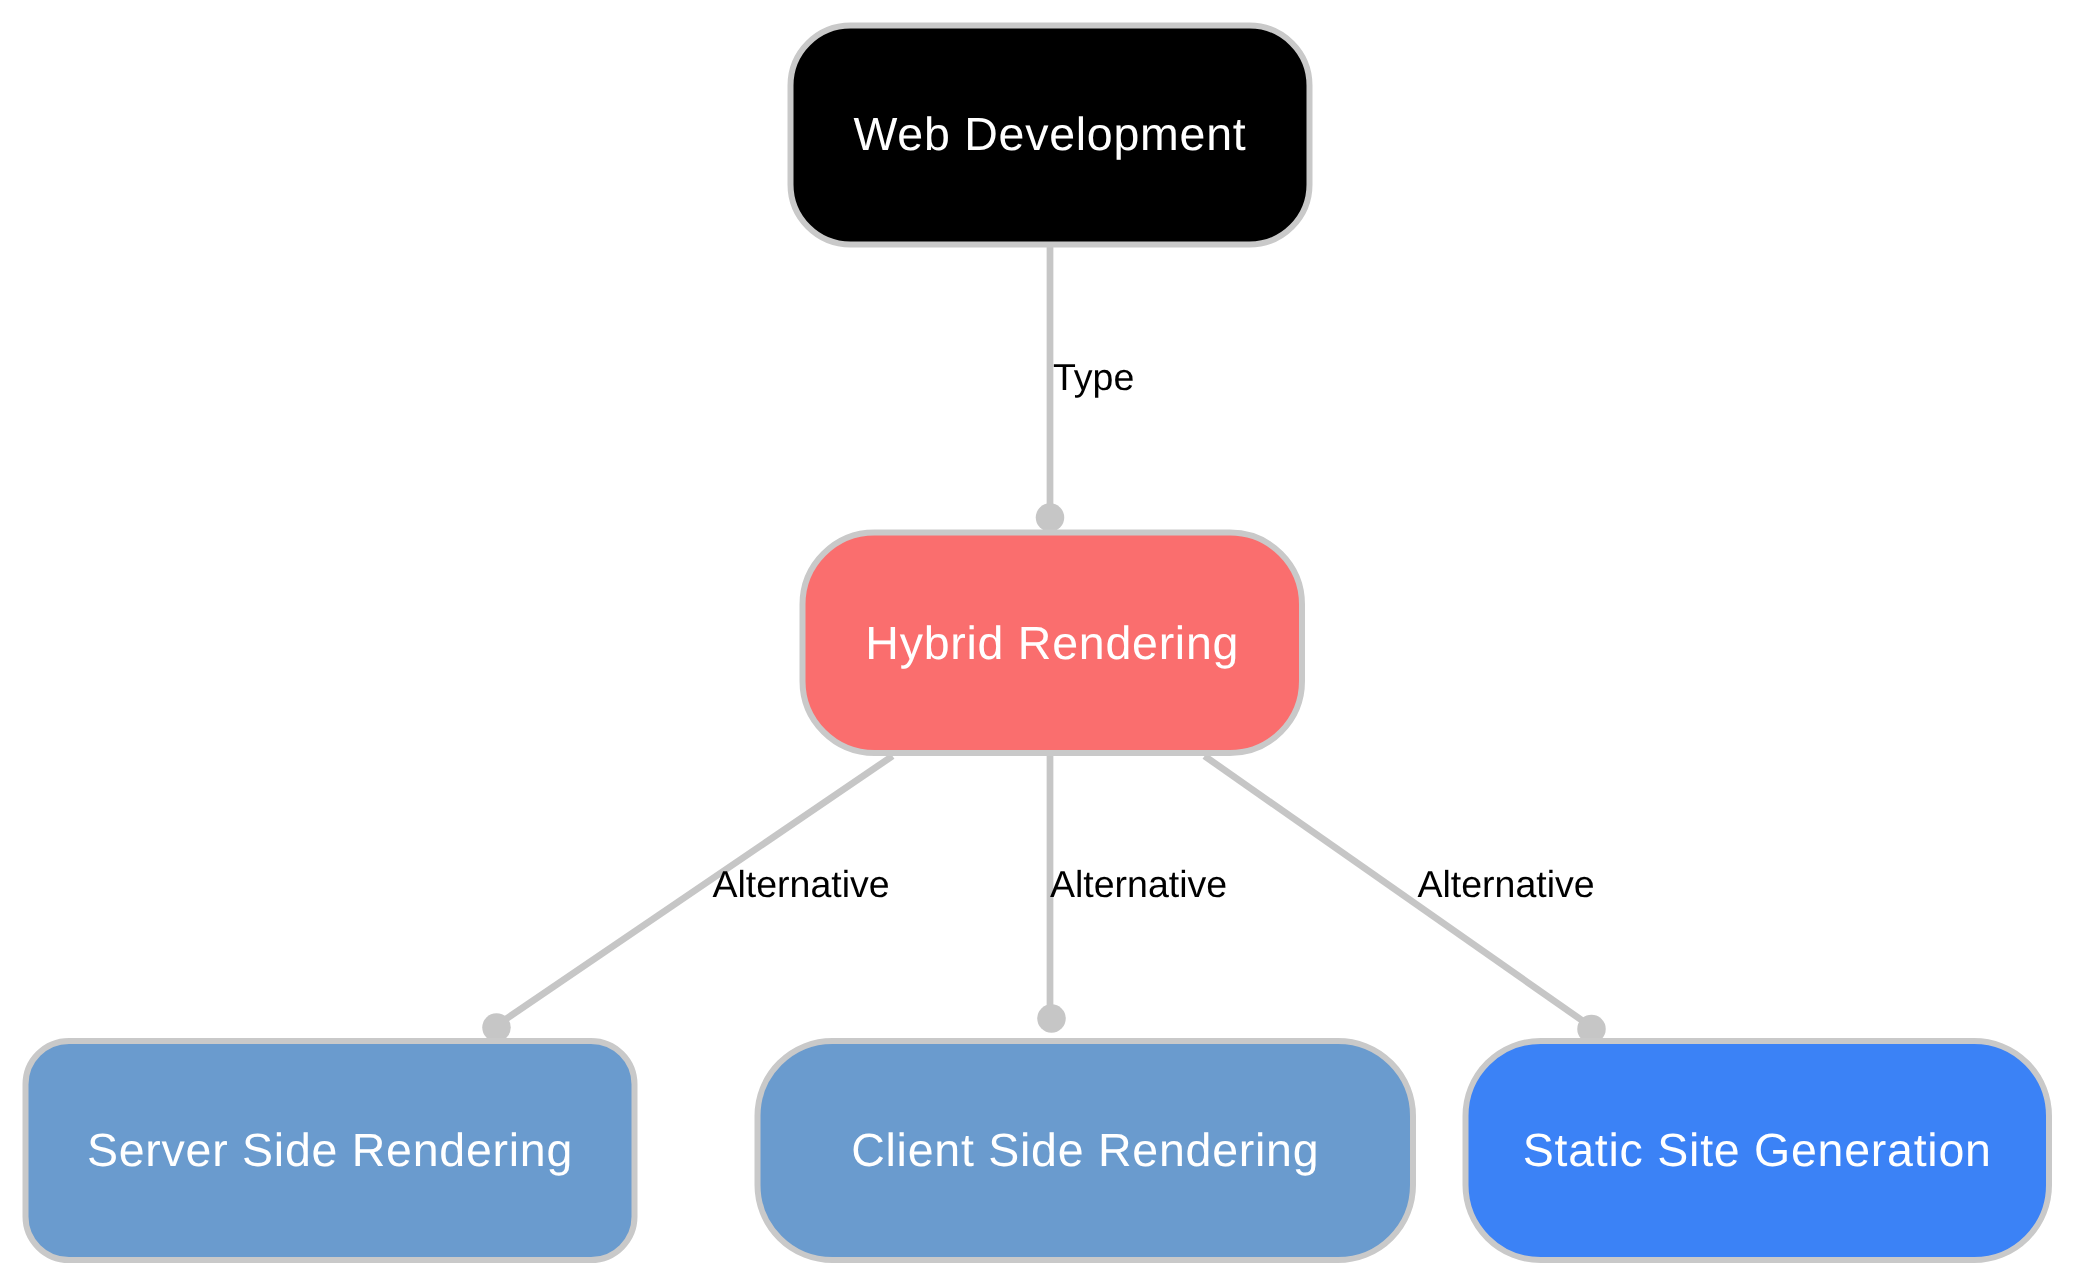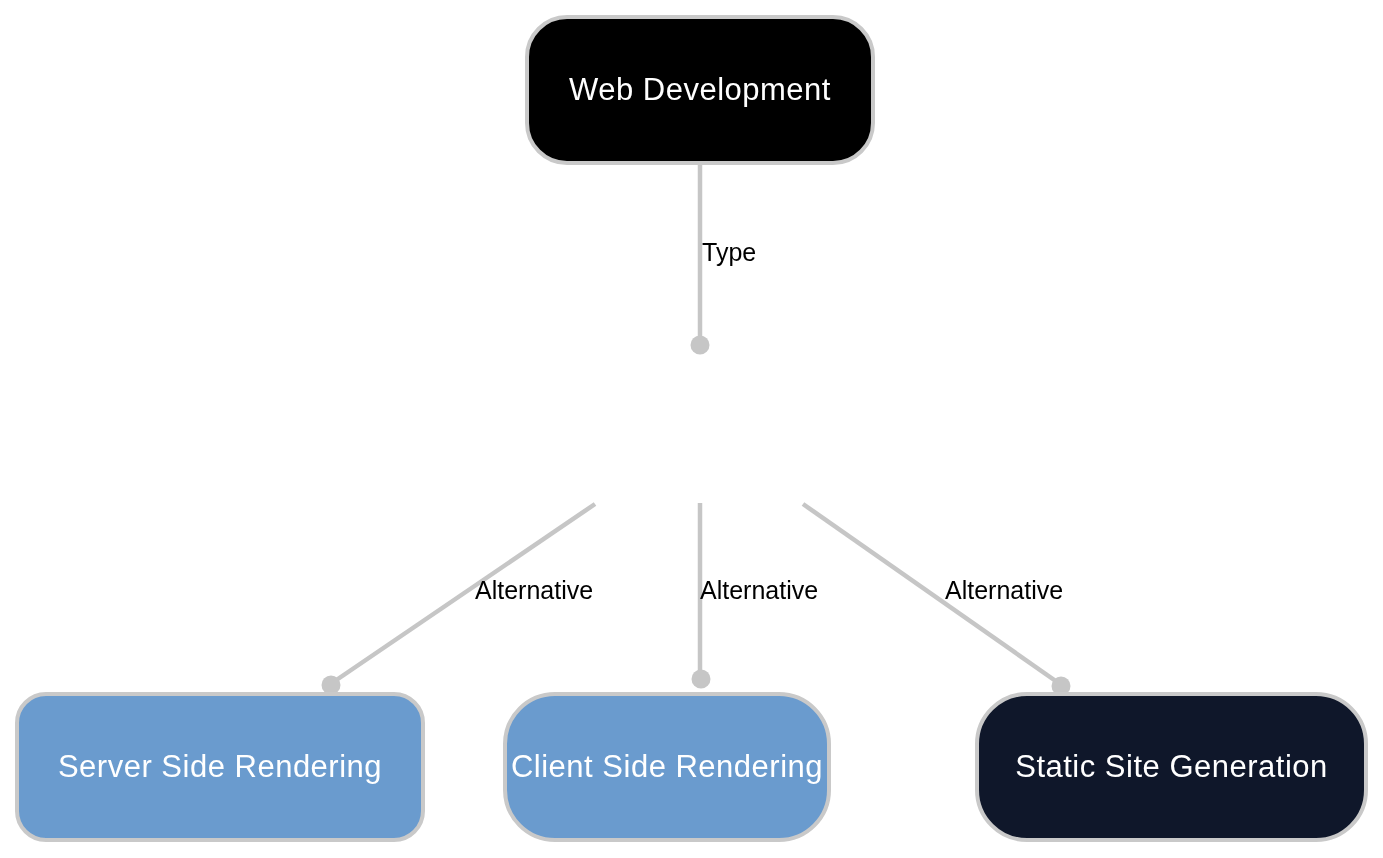--- a/index.html
+++ b/index.html
@@ -61,21 +61,21 @@
   .node--leaf1 {
     left: 15px;
     top: 692px;
     width: 410px;
     height: 150px;
     border-radius: 31px;
   }
   .node--leaf2 {
     left: 503px;
     top: 692px;
-    width: 328px;
+    width: 441px;
     height: 150px;
     border-radius: 52px;
   }
   .node--leaf3 {
     left: 975px;
     top: 692px;
     width: 393px;
     height: 150px;
     border-radius: 52px;
   }
@@ -108,26 +108,29 @@
 
   <div class="edge-label edge-label--type">Type</div>
   <div class="edge-label edge-label--alt1">Alternative</div>
   <div class="edge-label edge-label--alt2">Alternative</div>
   <div class="edge-label edge-label--alt3">Alternative</div>
 
   <div class="node node--root" style="background: rgb(0, 0, 0);">
     <span>Web Development</span>
   </div>
 
+  <div class="node node--mid" style="background: rgb(250, 110, 110);">
+    <span>Hybrid Rendering</span>
+  </div>
 
   <div class="node node--leaf1" style="background: rgb(106, 155, 206);">
     <span>Server Side Rendering</span>
   </div>
 
   <div class="node node--leaf2" style="background: rgb(106, 155, 206);">
     <span>Client Side Rendering</span>
   </div>
 
-  <div class="node node--leaf3" style="background: #0f172a;">
+  <div class="node node--leaf3" style="background: #3b82f6;">
     <span>Static Site Generation</span>
   </div>
 
 </div>
 
 </body></html>

